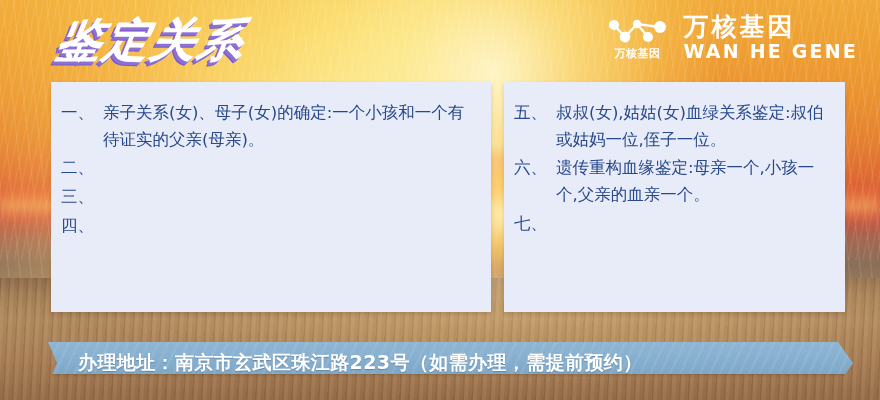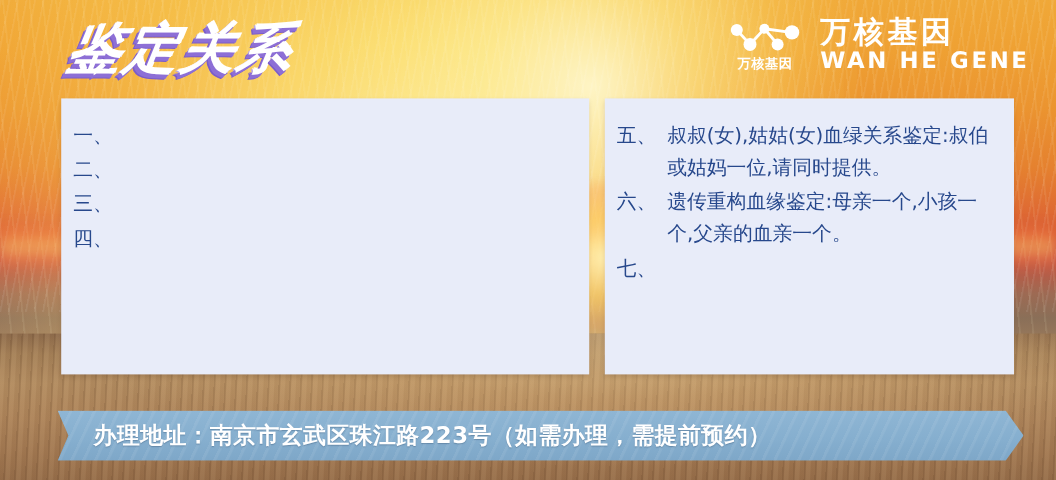--- a/index.html
+++ b/index.html
@@ -185,21 +185,21 @@
   .item-marker{
     flex:0 0 auto;
     width:42px;
     color:#27488c;
     letter-spacing:0px;
   }
   .item-text{flex:1 1 auto;}
 
   
   .banner{
-    position:absolute;left:48px;top:342px;width:805px;height:42px;
+    position:absolute;left:48px;top:342px;width:805px;height:32px;
   }
   .banner-shape{
     position:absolute;inset:0;
     background:linear-gradient(to bottom,#8fb6d4 0%,#86afcf 55%,#7ea7c8 100%);
     clip-path:polygon(0 0, 790px 0, 805px 21px, 790px 42px, 0 42px, 9px 21px);
     box-shadow:0 1px 3px rgba(50,30,15,.25);
   }
   .banner-sheen{
     position:absolute;inset:0;
     clip-path:polygon(0 0, 790px 0, 805px 21px, 790px 42px, 0 42px, 9px 21px);
@@ -263,36 +263,37 @@
       </div>
 
     </div>
   </div>
 
   <div class="panels">
 
     <div class="panel panel-left">
       <div class="item">
         <span class="item-marker">一、</span>
+        <span class="item-text">亲子关系(女)、母子(女)的确定:一个小孩和一个有待证实的父亲(母亲)。</span>
       </div>
       <div class="item">
         <span class="item-marker">二、</span>
       </div>
       <div class="item">
         <span class="item-marker">三、</span>
       </div>
       <div class="item">
         <span class="item-marker">四、</span>
       </div>
     </div>
 
     <div class="panel panel-right">
       <div class="item">
         <span class="item-marker">五、</span>
-        <span class="item-text">叔叔(女),姑姑(女)血绿关系鉴定:叔伯或姑妈一位,请同时提供。</span>
+        <span class="item-text">叔叔(女),姑姑(女)血绿关系鉴定:叔伯或姑妈一位,侄子一位。</span>
       </div>
       <div class="item">
         <span class="item-marker">六、</span>
         <span class="item-text">遗传重构血缘鉴定:母亲一个,小孩一个,父亲的血亲一个。</span>
       </div>
       <div class="item">
         <span class="item-marker">七、</span>
       </div>
     </div>
 

